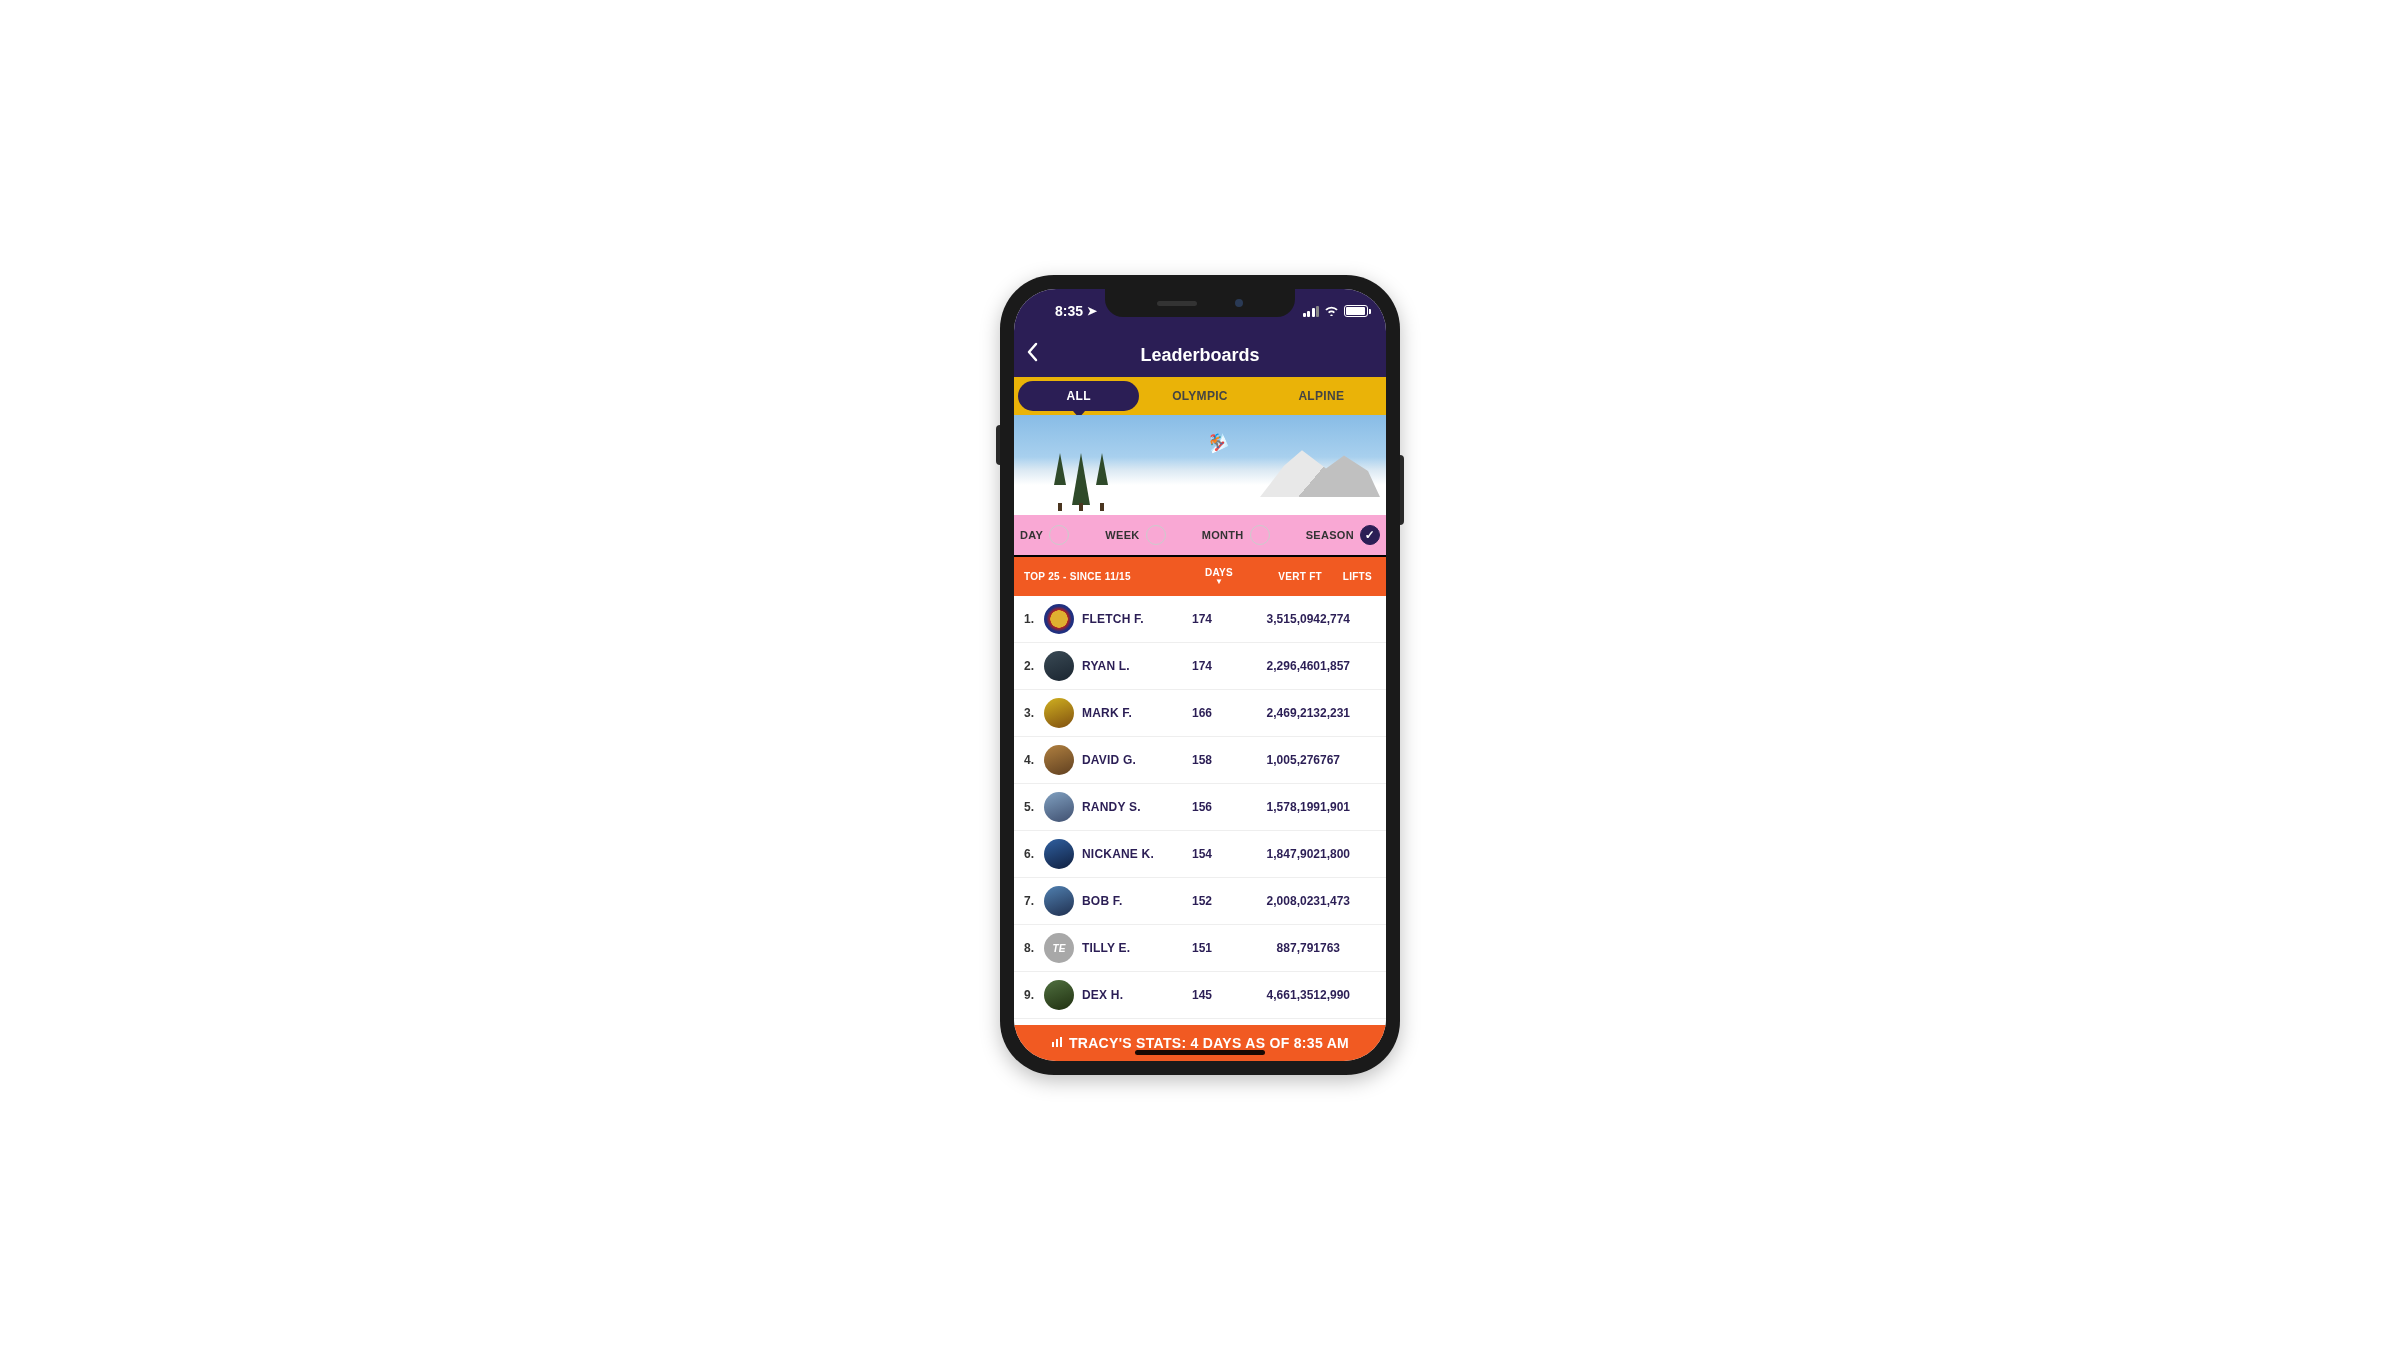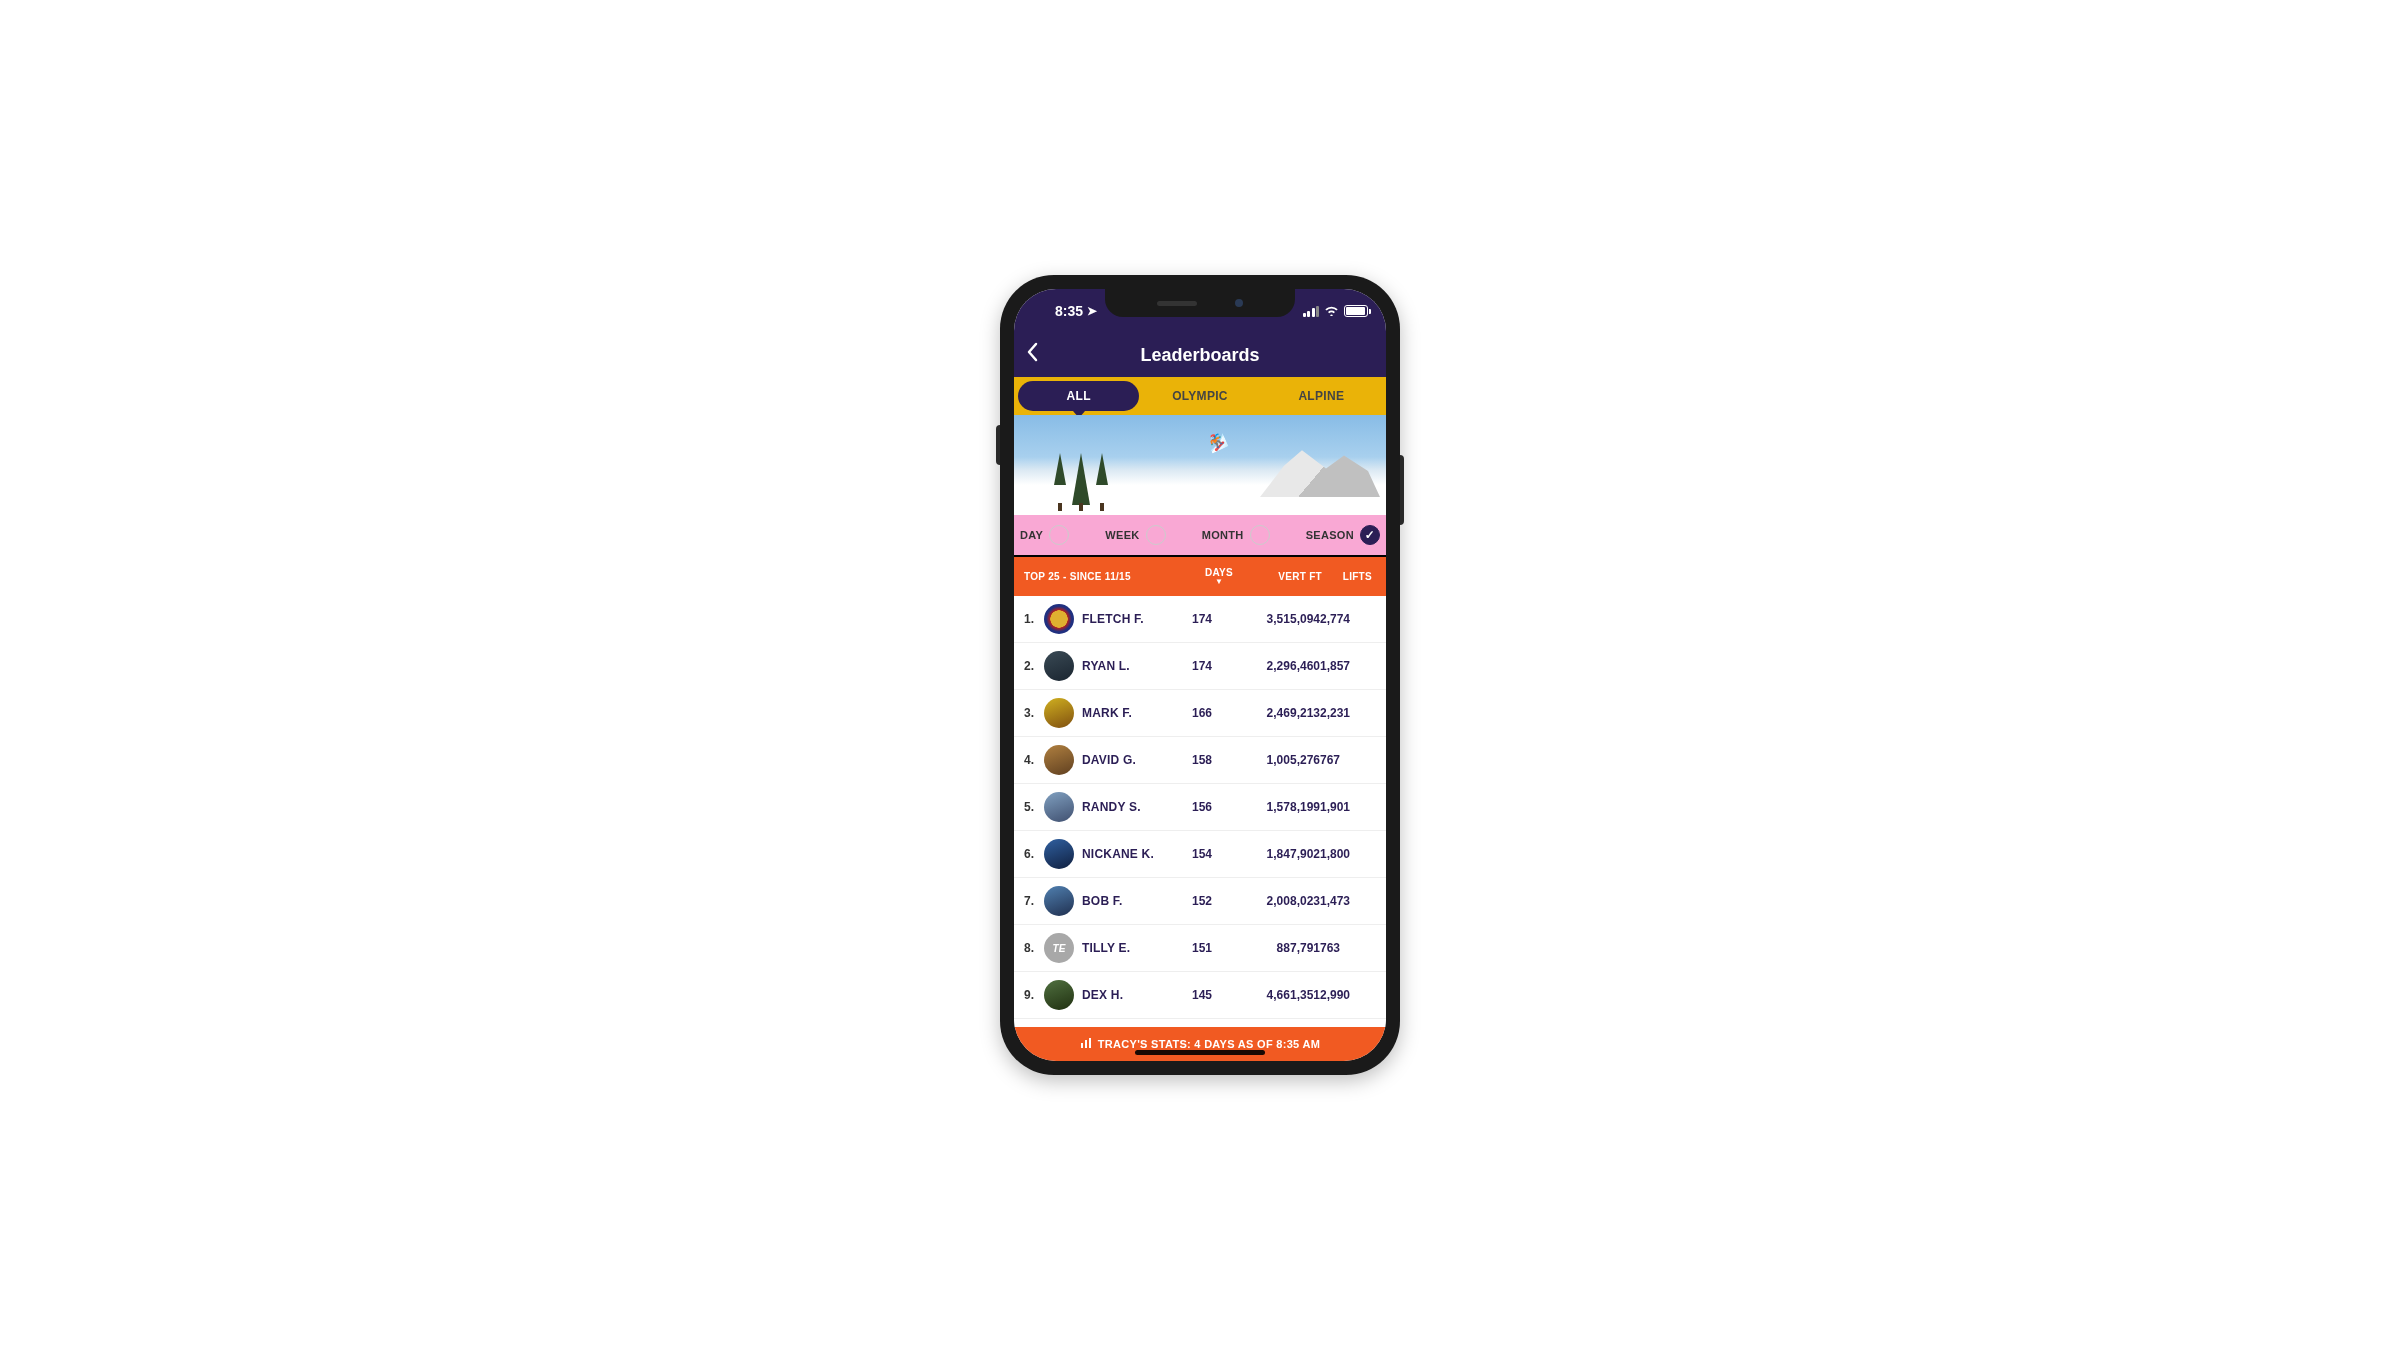--- a/index.html
+++ b/index.html
@@ -202,21 +202,21 @@
   .name { flex: 0 0 110px; letter-spacing:0.2px;}
   .c-days { flex:0 0 50px; }
   .c-vert { flex:0 0 78px; text-align:right;}
   .c-lifts { flex:0 0 50px; }
 
   .footer-bar {
     background:#f15a22;
     color:#fff;
     text-align:center;
     padding:10px;
-    font-size:11px;
+    font-size:14px;
     font-weight:700;
     letter-spacing:0.3px;
     display:flex; align-items:center; justify-content:center; gap:6px;
   }
   .home-ind {
     position:absolute;
     bottom:6px; left:50%; transform:translateX(-50%);
     width:130px; height:5px; background:#000; border-radius:3px; opacity:.9;
     z-index:40;
   }

